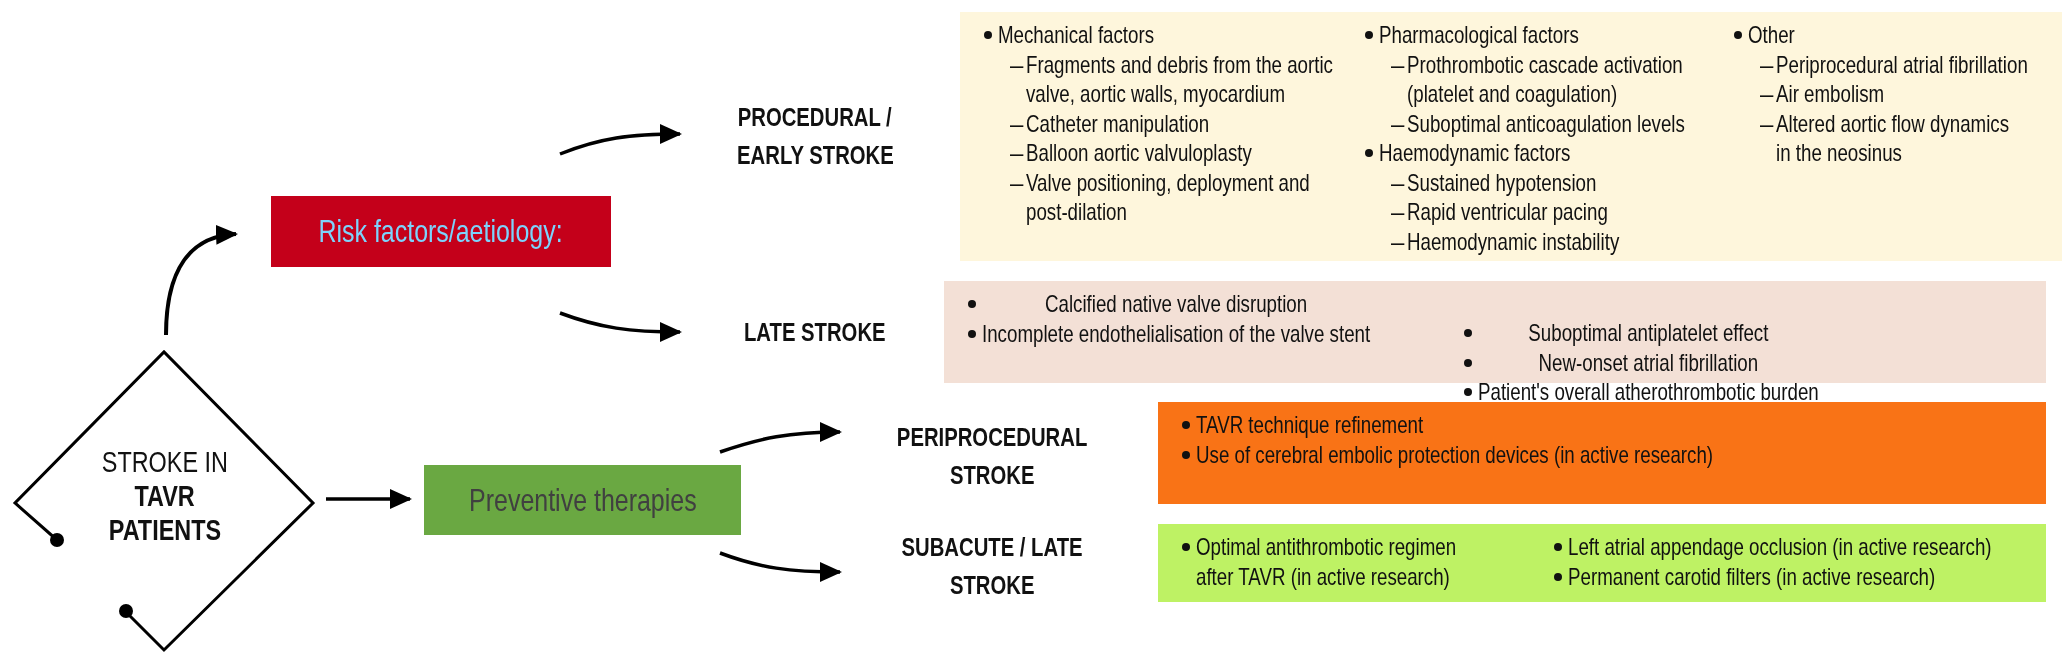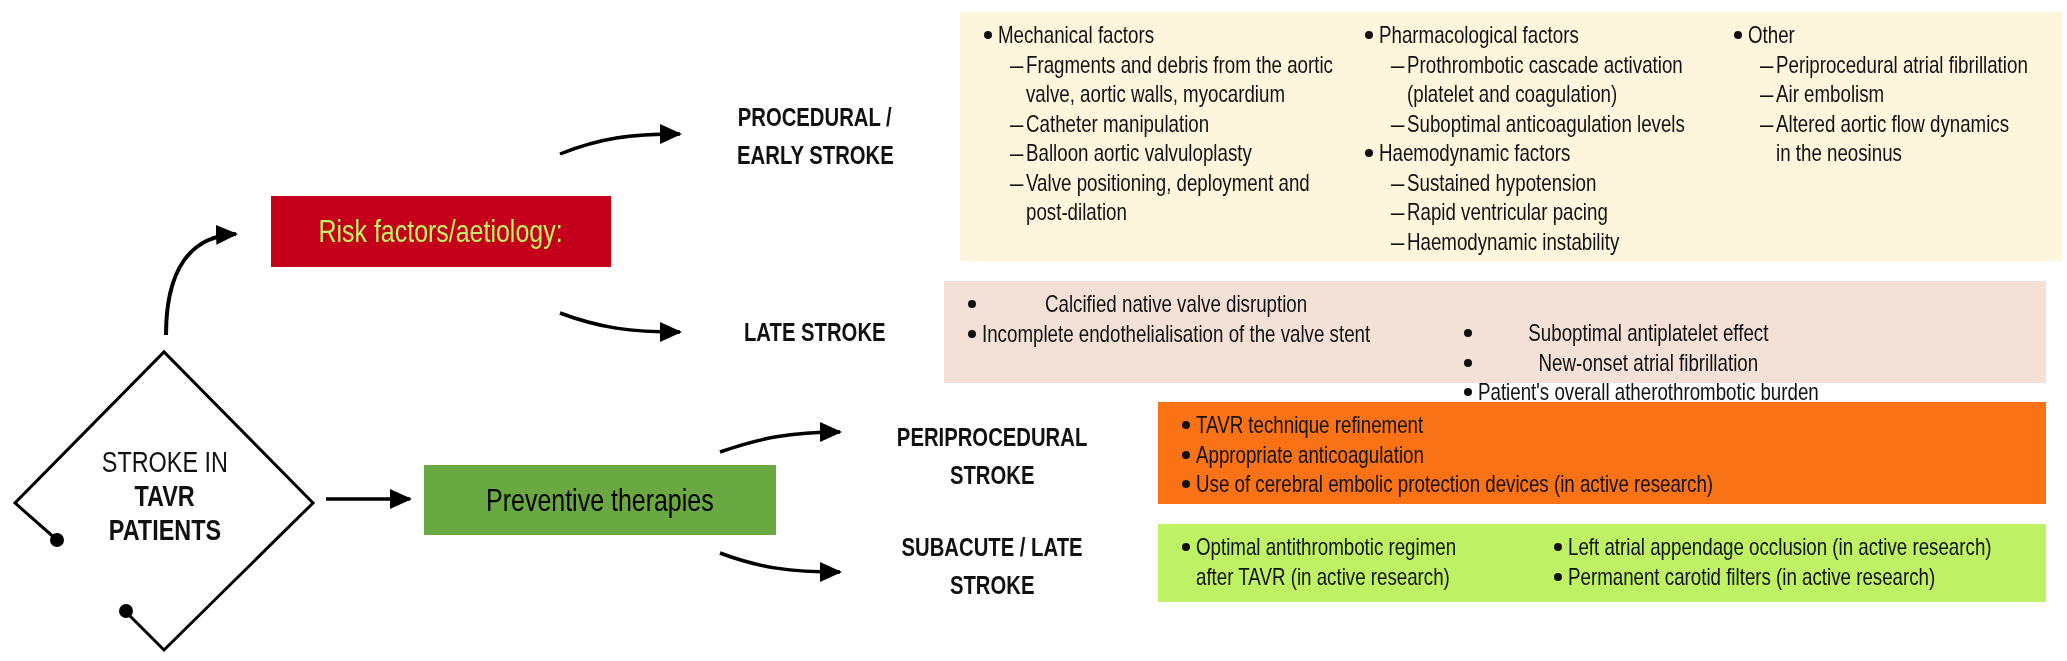--- a/index.html
+++ b/index.html
@@ -6,23 +6,23 @@
   body { width: 2067px; height: 661px; position: relative; overflow: hidden;
          font-family: "Liberation Sans", sans-serif; color: #111; }
   .abs { position: absolute; }
   svg.connectors { position: absolute; left: 0; top: 0; width: 2067px; height: 661px; }
   .condc { display: inline-block; transform: scaleX(0.78); transform-origin: center center; white-space: nowrap; }
 
   .hub { left: 60px; top: 445px; width: 210px; text-align: center; line-height: 34px; font-size: 30px; }
   .hub .t1 { font-weight: normal; }
   .hub .t2, .hub .t3 { font-weight: bold; }
 
-  .colorbox { display: flex; align-items: center; justify-content: center; color: #bef264; font-size: 32px; }
+  .colorbox { display: flex; align-items: center; justify-content: center; color: #7dd3fc; font-size: 32px; }
   .risk { left: 271px; top: 196px; width: 340px; height: 71px; background: #C4001A; }
-  .prev { left: 424px; top: 465px; width: 352px; height: 70px; background: #6AA842; color: #000000; }
+  .prev { left: 424px; top: 465px; width: 317px; height: 70px; background: #6AA842; color: #404040; }
 
   .stroke-label { font-weight: bold; font-size: 26px; line-height: 38px; text-align: center; }
   .lbl-proc { left: 700px; top: 98px; width: 230px; }
   .lbl-late { left: 700px; top: 313px; width: 230px; }
   .lbl-peri { left: 862px; top: 418px; width: 260px; }
   .lbl-sub  { left: 862px; top: 528px; width: 260px; }
 
   .panel { position: absolute; font-size: 24px; line-height: 29.5px; }
   .p-yellow { left: 944px; top: 12px; width: 1102px; height: 249px; background: #FEF6DC; margin-left: 16px; }
   .p-pink   { left: 944px; top: 281px; width: 1102px; height: 102px; background: #F3E0D6; text-align: center; }
@@ -195,23 +195,20 @@
     </div>
 </div>
 
 <div class="panel p-lav">
   <div class="col" style="left:22px;" id="peri-col-0">
       <ul class="l1">
         <li>
           <span class="wrap">TAVR technique refinement</span>
         </li>
         <li>
-          <span class="wrap">Appropriate anticoagulation</span>
-        </li>
-        <li>
           <span class="wrap">Use of cerebral embolic protection devices (in active research)</span>
         </li>
       </ul>
     </div>
 </div>
 
 <div class="panel p-blue">
   <div class="col" style="left:22px;" id="sub-col-0">
       <ul class="l1">
         <li>

